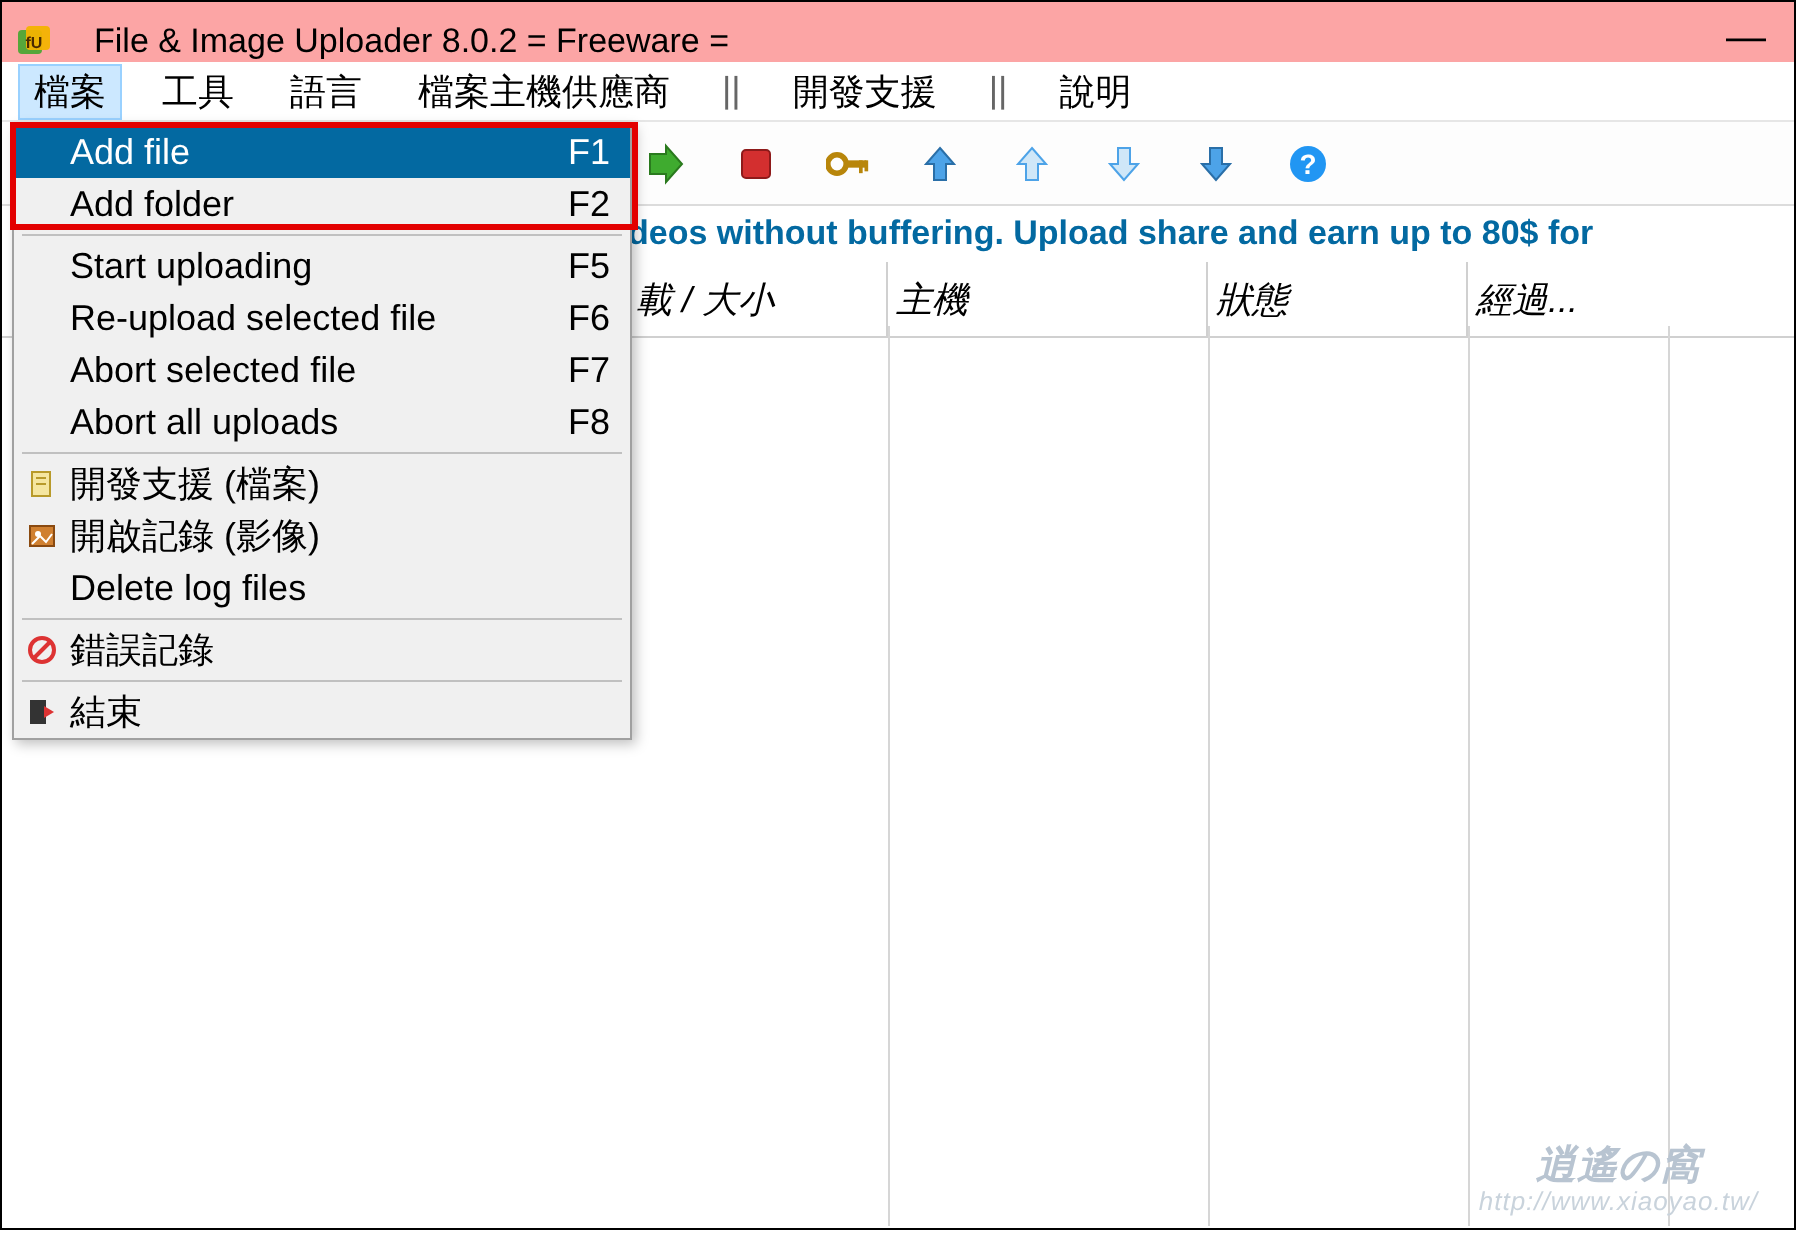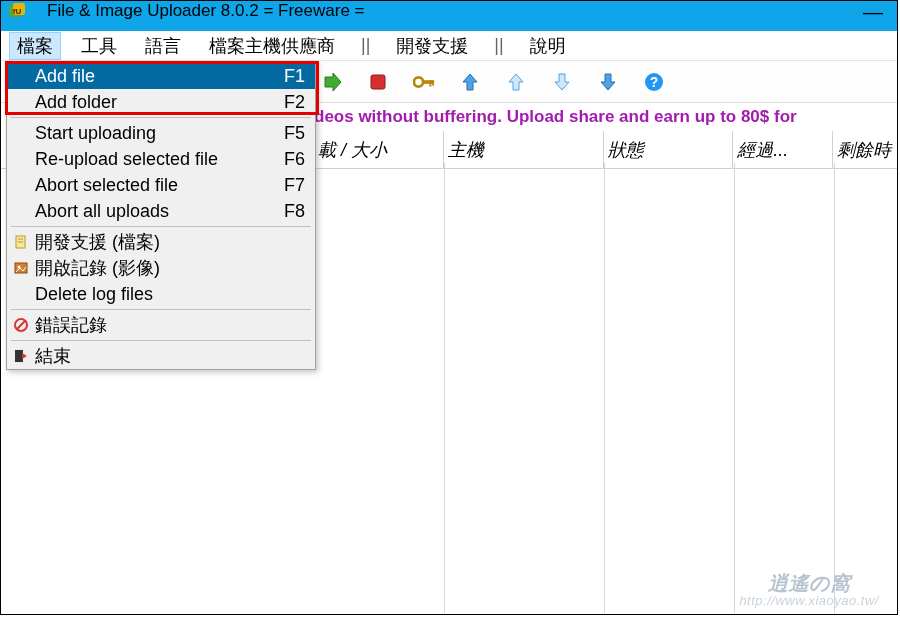--- a/index.html
+++ b/index.html
@@ -14,25 +14,25 @@
   }
   .window {
     border: 1px solid #000;
     width: 898px;
     height: 615px;
     position: relative;
     background: #fff;
   }
   .titlebar {
     display: flex;
-    align-items: flex-start;
+    align-items: flex-end;
     height: 30px;
     padding: 0 6px;
     gap: 8px;
-    background: #0ea5e9;
+    background: #fca5a5;
   }
   .app-icon {
     width: 20px; height: 20px;
     display: inline-flex; align-items: center; justify-content: center;
   }
   .title-text { font-size: 17px; color: #000; margin-left: 12px; }
   .title-dash { margin-left: auto; color: #000; font-size: 20px; padding-right: 8px; }
   .menubar {
     display: flex;
     align-items: center;
@@ -66,21 +66,21 @@
     width: 22px; height: 22px;
     display: inline-flex; align-items: center; justify-content: center;
   }
   .promo {
     height: 28px;
     display: flex;
     align-items: center;
     padding-left: 313px;
     font-weight: bold;
     font-size: 17px;
-    color: #a21caf;
+    color: #0369a1;
   }
   .columns {
     height: 38px;
     display: flex;
     align-items: center;
     border-bottom: 1px solid #d0d0d0;
     font-size: 18px;
     color: #000;
     padding-left: 313px;
   }
@@ -244,21 +244,20 @@
 
   <div class="promo">
     <span>deos without buffering. Upload share and earn up to 80$ for</span>
   </div>
 
   <div class="columns">
     <div class="col-header" style="width:130px">載 / 大小</div>
     <div class="col-header" style="width:160px">主機</div>
     <div class="col-header" style="width:130px">狀態</div>
     <div class="col-header" style="width:100px">經過...</div>
-    <div class="col-header" style="width:64px">剩餘時</div>
   </div>
 
   <div class="table-area">
     <div class="vline" style="left:130px"></div>
     <div class="vline" style="left:290px"></div>
     <div class="vline" style="left:420px"></div>
     <div class="vline" style="left:520px"></div>
   </div>
 
   <div class="dropdown" id="dd">

